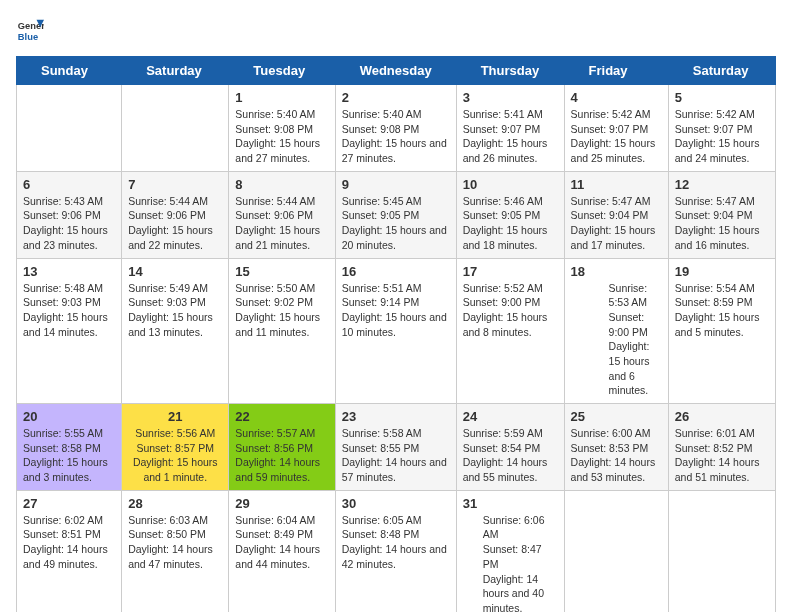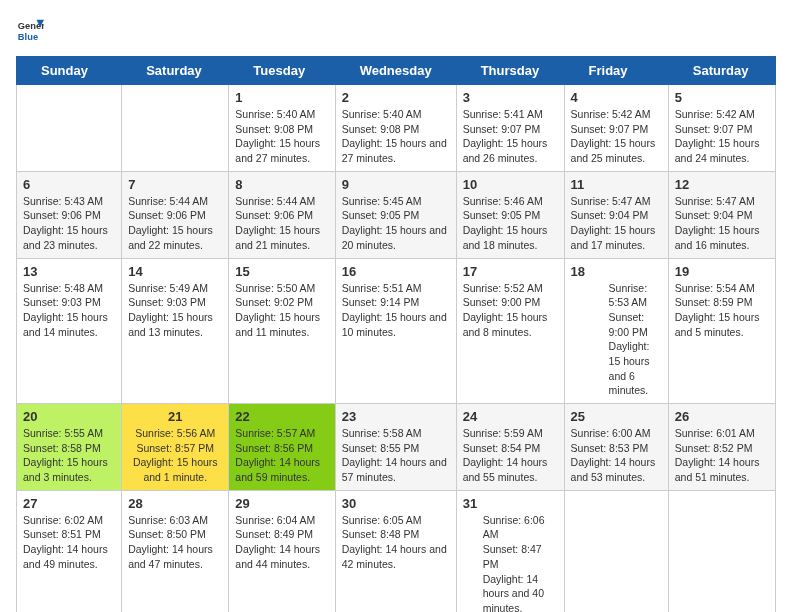--- a/index.html
+++ b/index.html
@@ -230,21 +230,21 @@
 Daylight: 15 hours and 6 minutes.</div>
         </td>
         <td>
           <span class="day-num">19</span>
           <div class="day-info" style="white-space: pre-line;">Sunrise: 5:54 AM
 Sunset: 8:59 PM
 Daylight: 15 hours and 5 minutes.</div>
         </td>
       </tr>
       <tr>
-        <td style="background: #bef264;">
+        <td style="background: #c4b5fd;">
           <span class="day-num">20</span>
           <div class="day-info" style="white-space: pre-line;">Sunrise: 5:55 AM
 Sunset: 8:58 PM
 Daylight: 15 hours and 3 minutes.</div>
         </td>
         <td style="background: #fde047; text-align: center;">
           <span class="day-num">21</span>
           <div class="day-info" style="white-space: pre-line;">Sunrise: 5:56 AM
 Sunset: 8:57 PM
 Daylight: 15 hours and 1 minute.</div>

